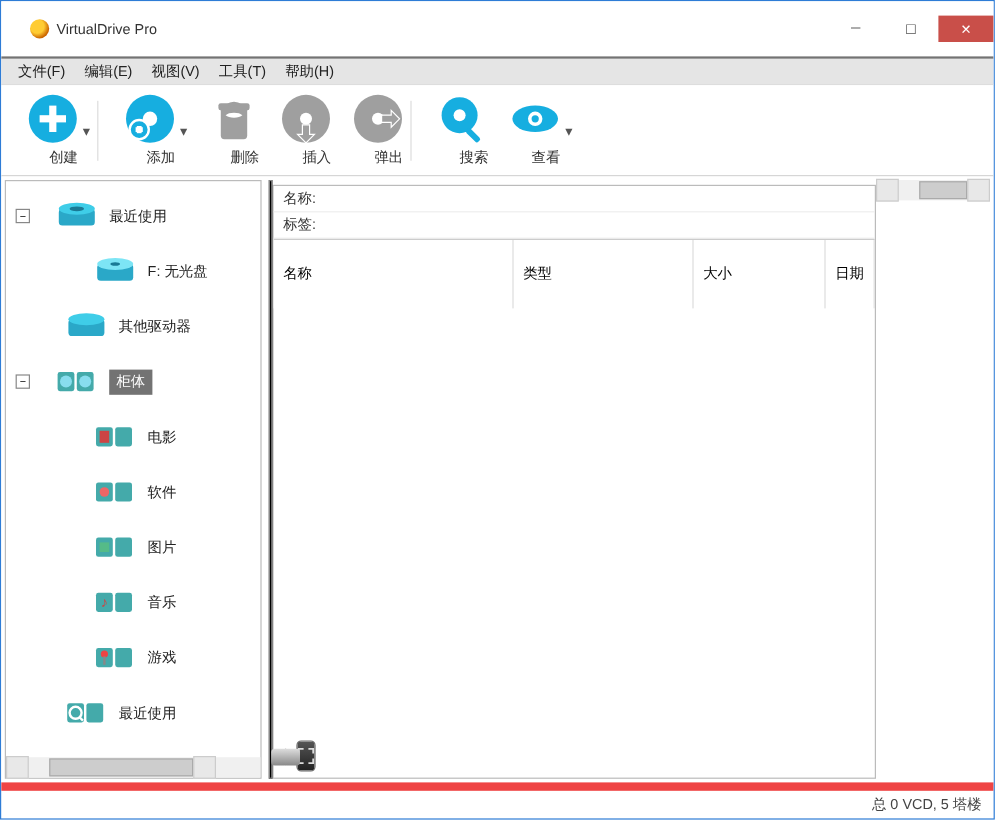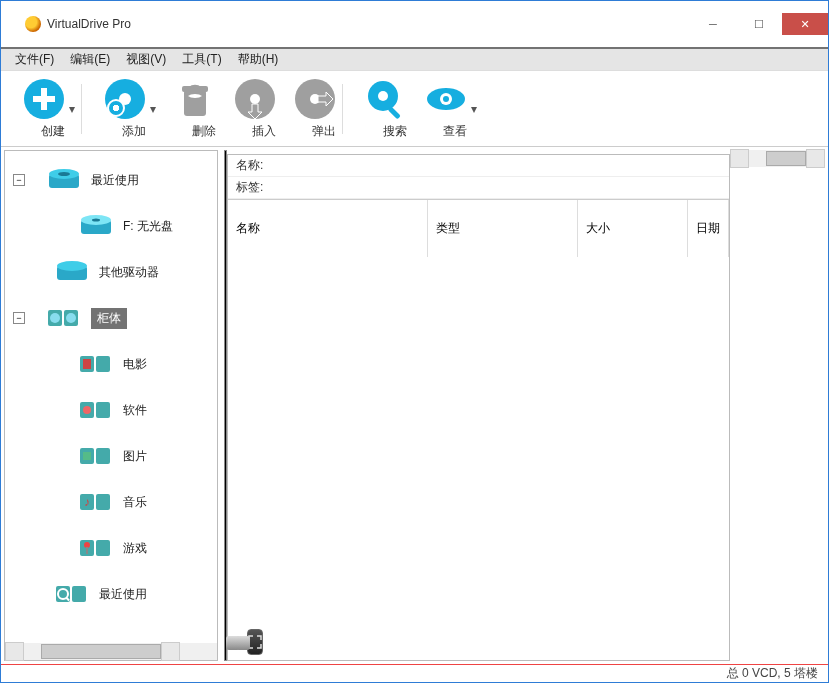--- a/index.html
+++ b/index.html
@@ -53,21 +53,21 @@
 .detail-row { padding: 2px 8px; color: #333; border-bottom: 1px solid #eee; }
 .detail-headers { display: flex; background: #fff; border-top: 1px solid #ccc; }
 .detail-headers span { padding: 20px 8px; border-right: 1px solid #ddd; }
 .dh1 { width: 200px; } .dh2 { width: 150px; } .dh3 { width: 110px; } .dh4 { flex:1; }
 .detail-body { height: 58px; }
 
 .scroll-h { height: 17px; background: #f0f0f0; display: flex; align-items: center; }
 .scroll-h:before, .scroll-h:after { content:''; width: 17px; height: 17px; background: #e8e8e8; border: 1px solid #ccc; }
 .scroll-h .thumb { height: 15px; background: #cdcdcd; border: 1px solid #aaa; }
 
-.statusbar { height: 18px; border-top: 1px solid #ef4444; display: flex; align-items: center; justify-content: flex-end; padding: 0 10px; color: #444; }
+.statusbar { height: 30px; border-top: 7px solid #ef4444; display: flex; align-items: center; justify-content: flex-end; padding: 0 10px; color: #444; }
 
 
 .circ-blue { fill:#16aee0; }
 .circ-grey { fill:#9f9f9f; }
 .disc-icon { width:34px; height:28px; }
 </style>
 </head>
 <body>
 
 <div class="titlebar">

